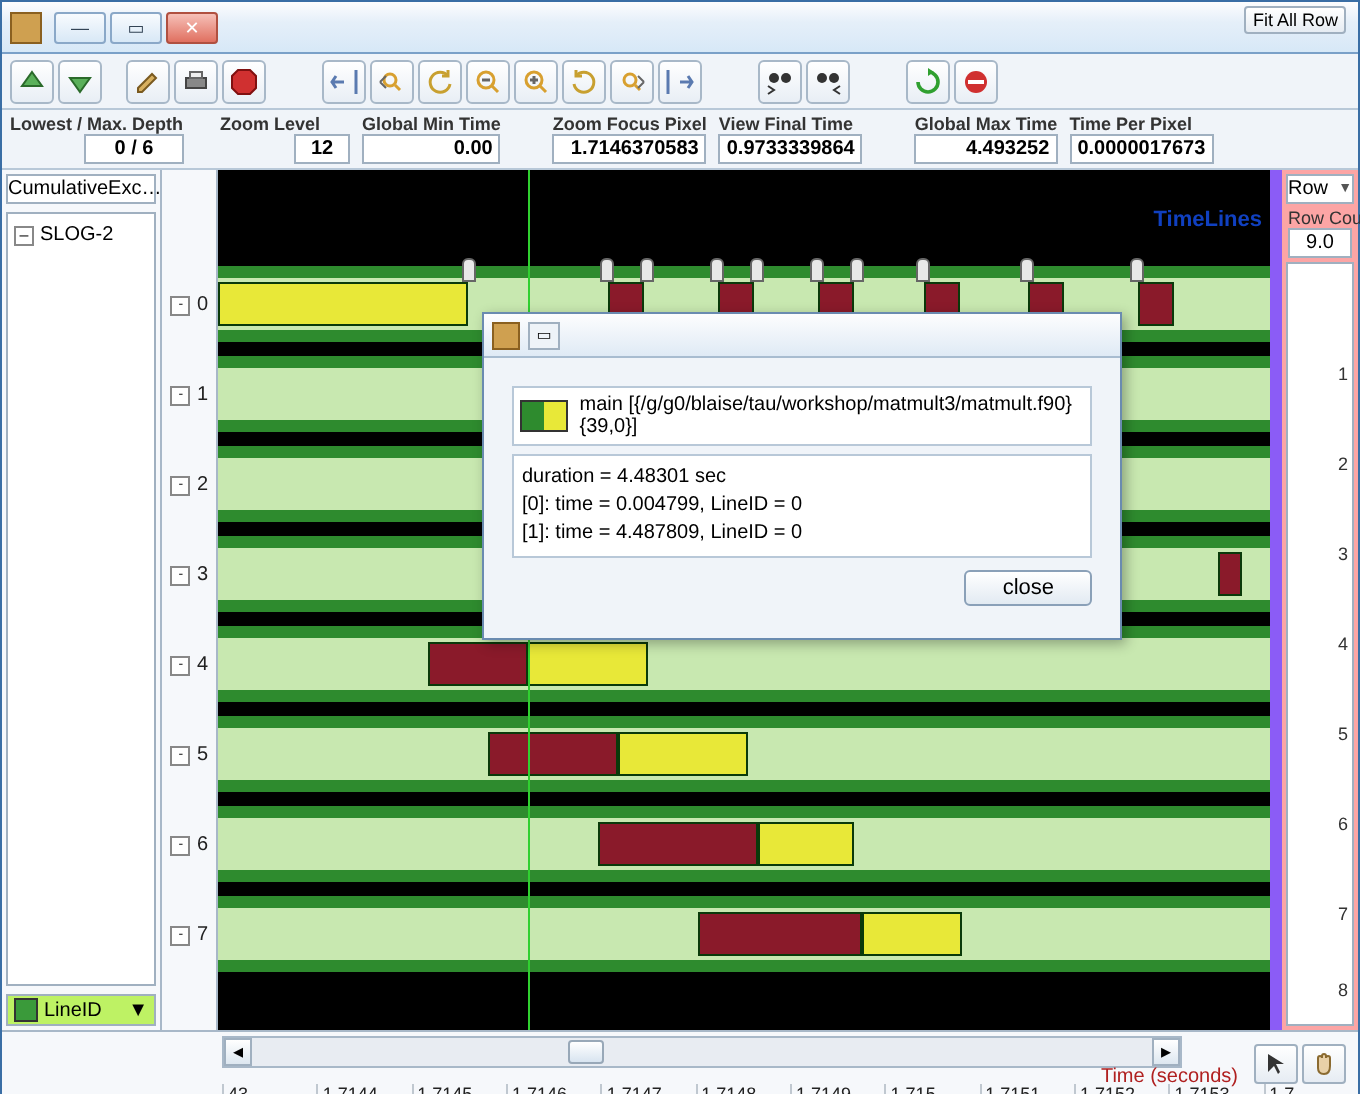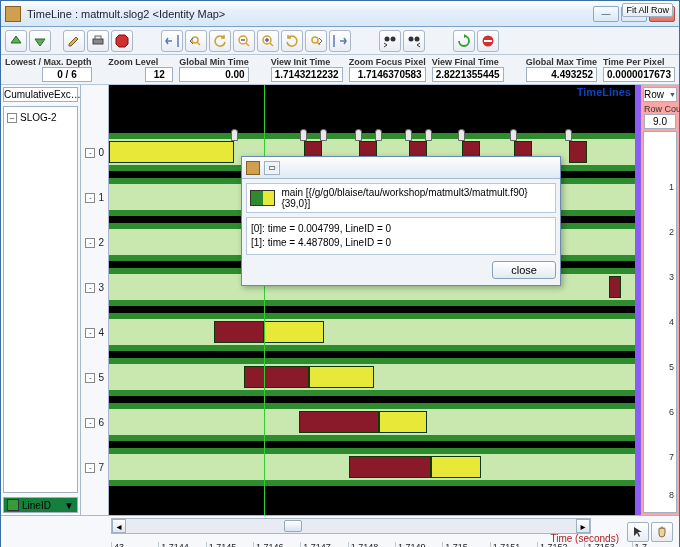--- a/index.html
+++ b/index.html
@@ -21,28 +21,28 @@
   .optlbl { font-size:9px; color:#333; white-space:nowrap; }
   .optval { border:1px solid #a0b0c0; background:#fff; padding:1px 3px; font-size:10px; min-width:60px; text-align:right; }
   .optsm { min-width:28px; text-align:center;margin-left:37px; }
   .main { display:flex; height:430px; position:relative; }
   .leftpane { width:80px; border-right:1px solid #a8b8c8; background:#f6f8fb; display:flex; flex-direction:column; }
   .combo { border:1px solid #a0b0c0; background:#fff; margin:2px; padding:1px 0; display:flex; justify-content:space-between; align-items:center; }
   .combo .arr { font-size:7px; color:#555; }
   .tree { flex:1; border:1px solid #a0b0c0; background:#fff; margin:2px; padding:4px 2px; overflow:hidden; }
   .treeitem { display:flex; align-items:center; gap:3px; padding:1px; }
   .tbox { width:10px; height:10px; border:1px solid #888; display:flex; align-items:center; justify-content:center; font-size:8px; line-height:1; }
-  .csel { border:1px solid #a0b0c0; background:#15803d; margin:2px; padding:1px 3px; display:flex; gap:3px; align-items:center; }
+  .csel { border:1px solid #a0b0c0; background:#bef264; margin:2px; padding:1px 3px; display:flex; gap:3px; align-items:center; }
   .cico { width:12px; height:12px; border:1px solid #333; background:#3a9a3a; }
   .center { flex:1; position:relative; display:flex; }
   .rownums { width:28px; background:#f6f8fb; border-right:1px solid #a8b8c8; position:relative; }
   .rownum { position:absolute; right:4px; font-size:10px; color:#222; display:flex; align-items:center; gap:3px; }
   .rownum .rbox { width:10px; height:10px; border:1px solid #888; background:#fff; display:flex; align-items:center; justify-content:center; font-size:7px; }
   .tl { flex:1; background:#000; position:relative; overflow:hidden; }
-  .tlhdr { position:absolute; right:4px; top:1px; color:#1040c0; font-weight:bold; font-size:11px; z-index:2; }
+  .tlhdr { position:absolute; right:4px; top:19px; color:#1040c0; font-weight:bold; font-size:11px; z-index:2; }
   .row { position:absolute; left:0; right:0; height:38px; }
   .rbg { position:absolute; inset:0; }
   .rbg .b1{position:absolute;left:0;right:0;top:0;height:6px;background:#2e8b2e;}
   .rbg .b2{position:absolute;left:0;right:0;top:6px;height:26px;background:#c8e8b0;}
   .rbg .b3{position:absolute;left:0;right:0;bottom:0;height:6px;background:#2e8b2e;}
   .bar { position:absolute; height:22px; top:8px; border:1px solid #0a3a0a; }
   .bar.y{background:#e8e838;}
   .bar.r{background:#8a1a2a;}
   .vln { position:absolute; top:0; bottom:0; width:1px; background:#30d030; z-index:3; }
   .mk { position:absolute; width:7px; height:12px; background:#e8e8e8; border:1px solid #666; border-radius:3px 3px 0 0; top:-4px; z-index:2; }
@@ -58,37 +58,36 @@
   .rcell { flex:1; font-size:9px; color:#222; border-left:1px solid #c0c8d0; padding-left:2px; }
   .tlbl { position:absolute; right:60px; bottom:2px; color:#b02020; font-size:10px; }
   .bctl { position:absolute; right:6px; bottom:4px; display:flex; gap:2px; }
   .bbtn { width:22px;height:20px;border:1px solid #a0b0c0;border-radius:2px;background:linear-gradient(#fff,#e6ecf3);display:flex;align-items:center;justify-content:center;}
   .fitbtn { position:absolute; right:6px; top:2px; border:1px solid #a0b0c0; background:linear-gradient(#fff,#e6ecf3); padding:1px 3px; font-size:9px; border-radius:2px; }
   .dlg { position:absolute; left:240px; top:155px; width:320px; border:1px solid #6a8bb0; background:#f0f4f9; box-shadow:2px 2px 6px rgba(0,0,0,.3); z-index:20; }
   .dlg .dt { height:22px; background:linear-gradient(#fdfdfe,#dfeaf5); border-bottom:1px solid #a8bcd0; display:flex; align-items:center; padding:0 4px; gap:4px; }
   .dlg .dt .dico{width:14px;height:14px;background:#cfa050;border:1px solid #8a6020;}
   .dlg .dt .dttl{flex:1;font-size:10px;color:#223;}
   .dlg .dt .dx{width:16px;height:14px;border:1px solid #a0b0c0;background:#eef3f8;display:flex;align-items:center;justify-content:center;font-size:8px;}
-  .dlg .dbody{padding:4px;}
+  .dlg .dbody{padding:14px;}
   .dlg .sw{display:flex;align-items:center;gap:6px;border:1px solid #b8c8d8;padding:3px;background:#fff;}
   .dlg .swb{width:26px;height:16px;border:1px solid #333;display:flex;}
   .dlg .swb .h1{width:50%;background:#2e8b2e;}
   .dlg .swb .h2{width:50%;background:#e8e838;}
   .dlg .info{border:1px solid #b8c8d8;background:#fff;margin-top:4px;padding:4px;font-size:10px;line-height:1.4;}
   .dlg .btns{display:flex;justify-content:flex-end;padding:6px 0 2px;}
   .dlg .cbtn{border:1px solid #8aa0b8;background:linear-gradient(#fff,#e2eaf2);padding:2px 18px;border-radius:3px;font-size:11px;}
 </style>
 </head>
 <body>
 
 <div class="win">
 
   <div class="titlebar">
     <div class="ico"></div>
-    <div class="ttl">TimeLine : matmult.slog2  &lt;Identity Map&gt;</div>
     <div class="winbtns">
       <div class="winbtn">—</div>
       <div class="winbtn">▭</div>
       <div class="winbtn cls">✕</div>
     </div>
   </div>
 
   <div class="toolbar">
     <div class="tbbtn">
         <svg viewBox="0 0 14 14">
@@ -207,30 +206,26 @@
     <div class="optcol">
         <span class="optlbl">Zoom Level</span>
         <span class="optval optsm">12</span>
       </div>
     <div class="optcol">
         <span class="optlbl">Global Min Time</span>
         <span class="optval">0.00</span>
       </div>
     <div style="width:14px"></div>
     <div class="optcol">
-        <span class="optlbl">View Init Time</span>
-        <span class="optval">1.7143212232</span>
-      </div>
-    <div class="optcol">
         <span class="optlbl">Zoom Focus Pixel</span>
         <span class="optval">1.7146370583</span>
       </div>
     <div class="optcol">
         <span class="optlbl">View Final Time</span>
-        <span class="optval">2.8221355445</span>
+        <span class="optval">0.9733339864</span>
       </div>
     <div style="width:14px"></div>
     <div class="optcol">
         <span class="optlbl">Global Max Time</span>
         <span class="optval">4.493252</span>
       </div>
     <div class="optcol">
         <span class="optlbl">Time Per Pixel</span>
         <span class="optval">0.0000017673</span>
       </div>
@@ -455,20 +450,21 @@
     </div>
     <div class="dbody">
       <div class="sw">
         <div class="swb">
             <div class="h1"></div>
             <div class="h2"></div>
           </div>
         <span style="font-size:10px;">main [{/g/g0/blaise/tau/workshop/matmult3/matmult.f90} {39,0}]</span>
       </div>
       <div class="info">
+        <div>duration = 4.48301 sec</div>
         <div>[0]: time = 0.004799, LineID = 0</div>
         <div>[1]: time = 4.487809, LineID = 0</div>
       </div>
       <div class="btns">
         <button class="cbtn">close</button>
       </div>
     </div>
   </div>
 
 </div>

